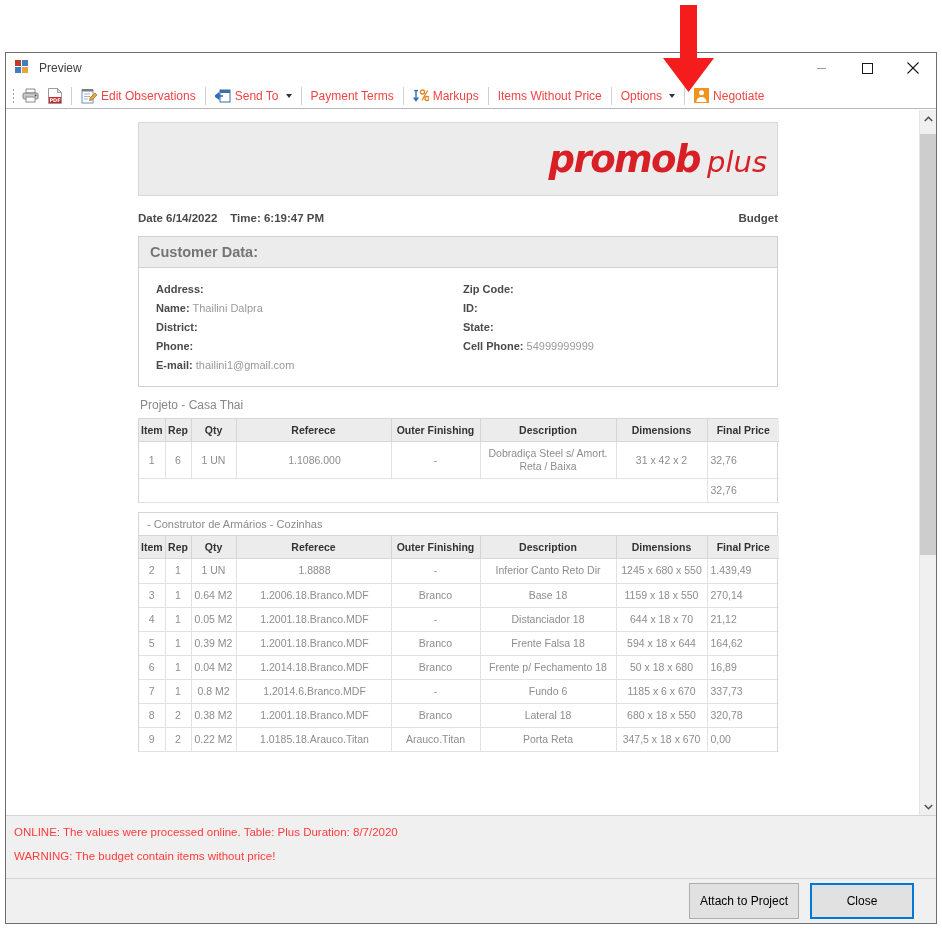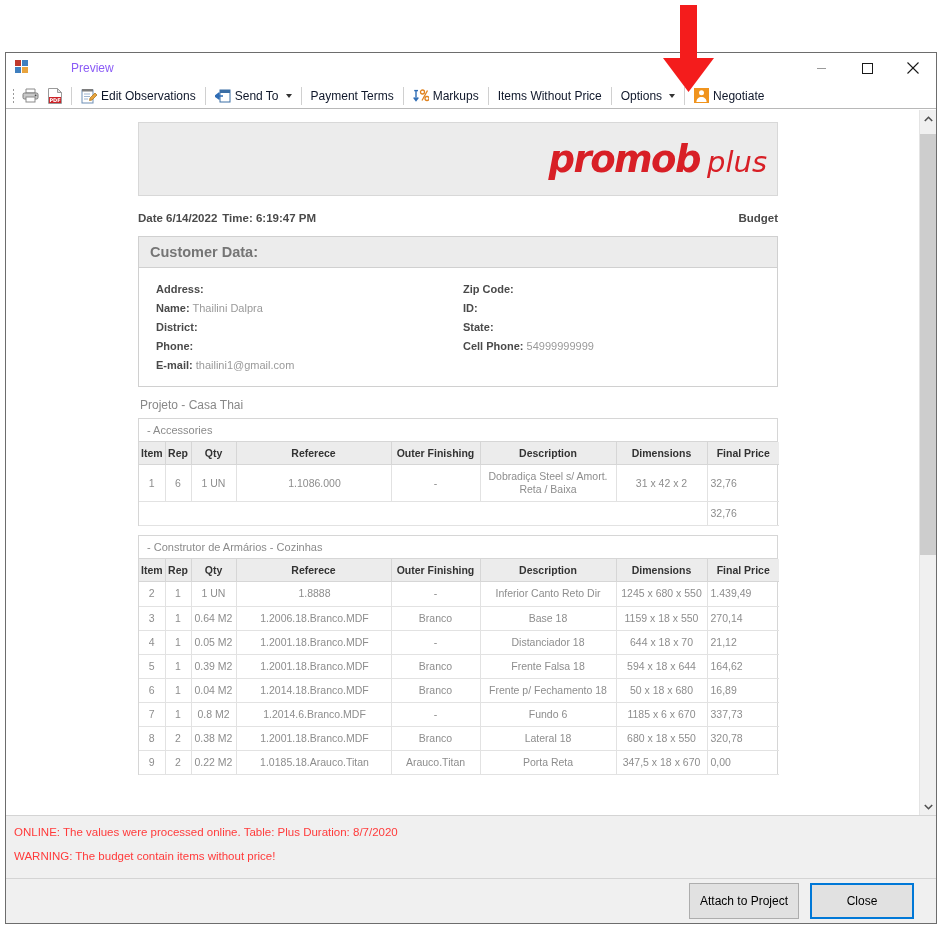--- a/index.html
+++ b/index.html
@@ -39,21 +39,21 @@
     width: 16px; height: 16px;
     margin-left: 9px; margin-right: 8px;
     position: relative; flex: 0 0 16px;
   }
   .tb-icon .q { position: absolute; width: 6px; height: 6px; }
   .tb-icon .q1 { left: 0;  top: 0;  background: #c0392b; }
   .tb-icon .q2 { left: 7px;top: 0;  background: #3f7fbf; }
   .tb-icon .q3 { left: 0;  top: 7px;background: #3f7fbf; }
   .tb-icon .q4 { left: 7px;top: 7px;background: #e8a33d; }
   .titlebar .tb-title {
-    font-size: 12px; color: #8b5cf6; flex: 1 1 auto; margin-left: 32px;
+    font-size: 12px; color: #404040; flex: 1 1 auto;
   }
   .win-btns { display: flex; height: 30px; }
   .win-btn {
     width: 46px; height: 30px;
     display: flex; align-items: center; justify-content: center;
     font-size: 13px; color: #1a1a1a; background: transparent;
     border: 0; cursor: default;
   }
   .win-btn.min { color: #9a9a9a; }
   .win-btn svg { display: block; }
@@ -74,21 +74,21 @@
     background-size: 3px 4px;
     flex: 0 0 3px;
   }
   .tb-sep {
     width: 1px; height: 18px; background: #d0d0d0;
     margin: 0 5px; flex: 0 0 1px;
   }
   .tbtn {
     display: flex; align-items: center; gap: 4px;
     height: 22px; padding: 0 4px;
-    cursor: default; color: #0f172a;
+    cursor: default; color: #ef4444;
   }
   .tbtn .lbl { font-size: 12px; line-height: 1; }
   .caret {
     width: 0; height: 0; margin-left: 3px;
     border-left: 3.5px solid transparent;
     border-right: 3.5px solid transparent;
     border-top: 4px solid #333;
   }
 
   
@@ -134,21 +134,21 @@
   .logo-text .plus {
     font-weight: normal; font-size: 29px; letter-spacing: 0;
   }
 
   
   .date-row {
     display: flex; justify-content: space-between;
     margin-top: 16px; margin-bottom: 12px;
     font-size: 11.5px; font-weight: bold; color: #4a4a4a;
   }
-  .date-row .dl { display: flex; gap: 5px; align-items: center; }
+  .date-row .dl { display: flex; gap: 13px; align-items: center; }
 
   
   .cust-box { border: 1px solid #d0d0d0; }
   .cust-hd {
     background: #ececec; border-bottom: 1px solid #d0d0d0;
     padding: 7px 11px; font-size: 14.5px;
     font-weight: bold; color: #757575;
   }
   .cust-body { padding: 11px 0 12px 0; }
   .cust-row {
@@ -434,21 +434,20 @@
             <div class="cust-row">
               <div class="cust-cell"><b>E-mail:</b> <span>thailini1@gmail.com</span></div>
               <div class="cust-cell right"></div>
             </div>
           </div>
         </div>
 
         <div class="proj-title">Projeto - Casa Thai</div>
 
         <div class="tbl-wrap">
-          <div class="tbl-group">- Accessories</div>
           <table class="items">
             <colgroup>
               <col class="col-item">
                 <col class="col-rep">
                 <col class="col-qty">
                 <col class="col-ref">
               <col class="col-out">
                 <col class="col-desc">
                 <col class="col-dim">
                 <col class="col-fin">

